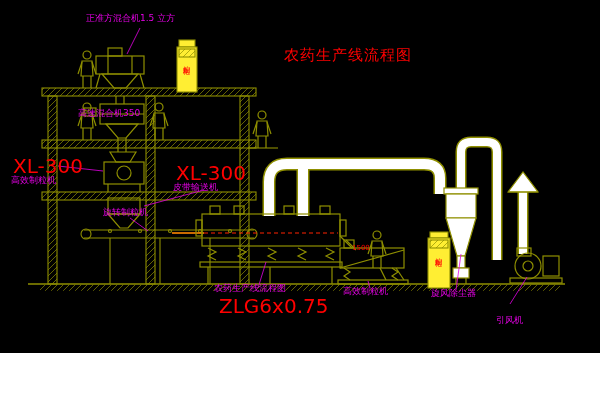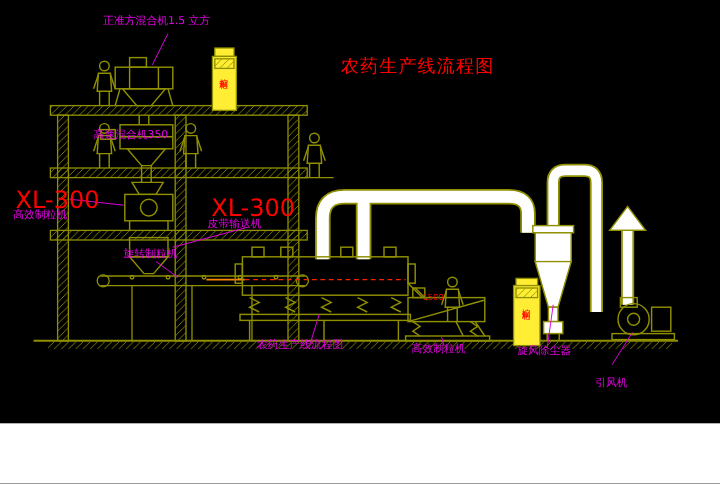--- a/index.html
+++ b/index.html
@@ -211,20 +211,21 @@
 
   <span class="lbl r" style="left:13px;top:156px">XL-300</span>
   <span class="lbl m" style="left:11px;top:176px">高效制粒机</span>
 
   <span class="lbl r" style="left:176px;top:163px">XL-300</span>
   <span class="lbl m" style="left:173px;top:183px">皮带输送机</span>
 
   <span class="lbl m" style="left:103px;top:208px">旋转制粒机</span>
 
   <span class="lbl m" style="left:214px;top:284px">农药生产线流程图</span>
+  <span class="lbl r" style="left:219px;top:296px">ZLG6x0.75</span>
 
   <span class="lbl r-sm" style="left:352px;top:245px">1500</span>
   <span class="lbl m" style="left:343px;top:287px">高效制粒机</span>
 
   <span class="lbl m" style="left:431px;top:289px">旋风除尘器</span>
   <span class="lbl m" style="left:496px;top:316px">引风机</span>
 
   <span class="vtext" style="left:182px;top:60px">控制柜</span>
   <span class="vtext" style="left:434px;top:252px">控制柜</span>
 

